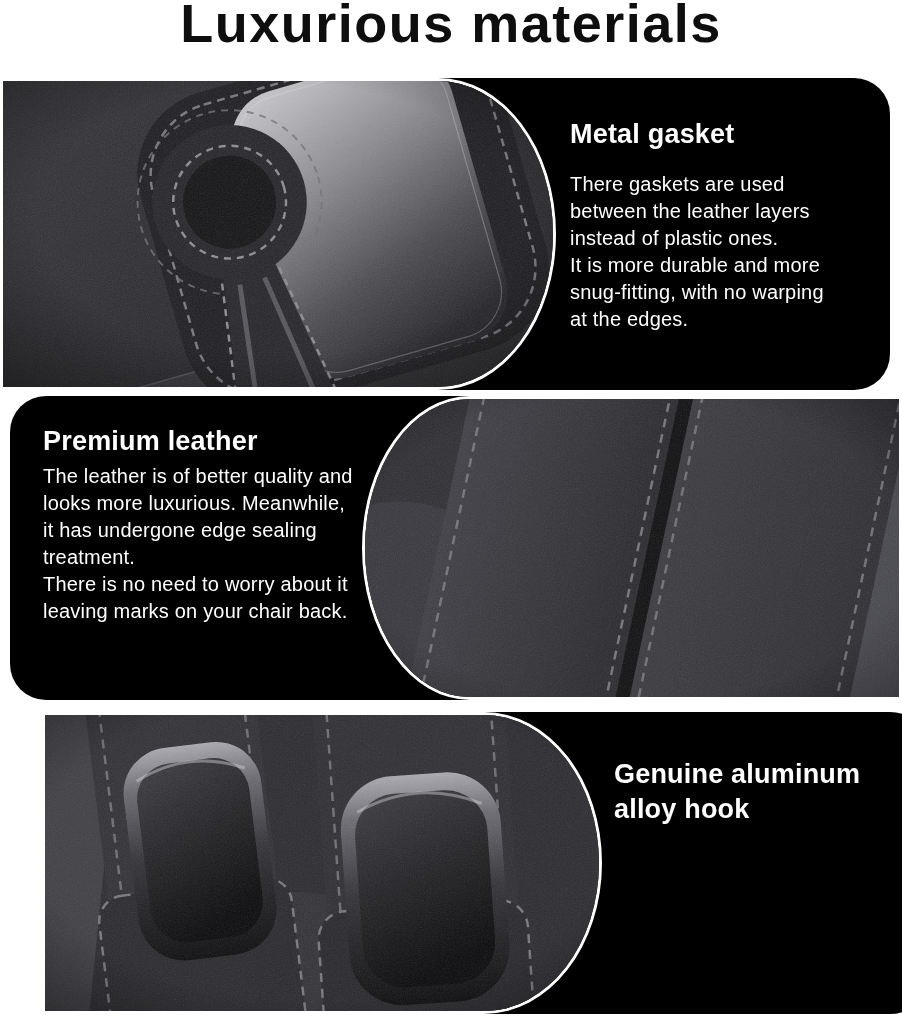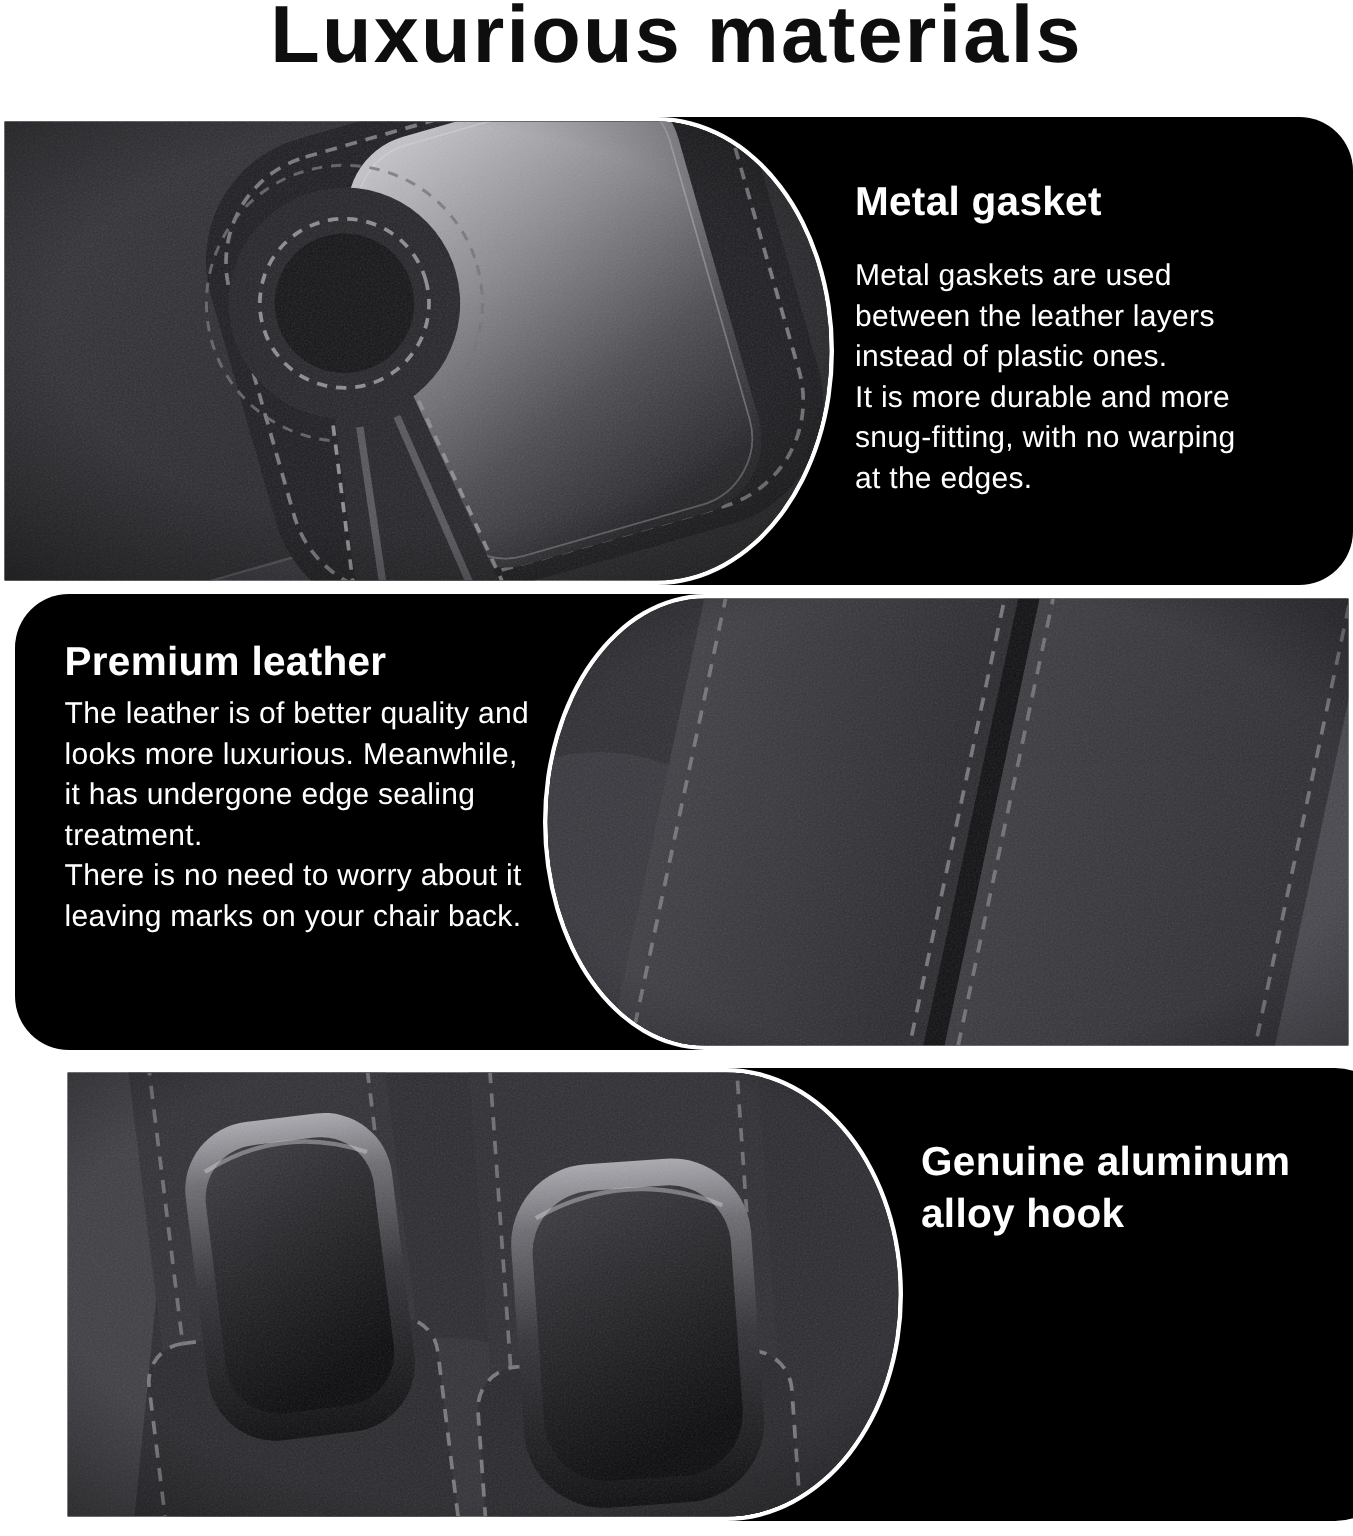--- a/index.html
+++ b/index.html
@@ -7,21 +7,21 @@
     width:902px;height:1024px;position:relative;overflow:hidden;
     background:#ffffff;
     font-family:"Liberation Sans", sans-serif;
   }
   .title{
     position:absolute;top:-8px;left:0;width:902px;margin:0;
     text-align:center;font-size:54px;font-weight:bold;letter-spacing:1.5px;
     color:#0e0e0e;
   }
   .panel{position:absolute;background:#000000;}
-  .panel-1{top:78px;left:0;width:890px;height:312px;border-radius:0 36px 36px 0;padding-left:12px;}
+  .panel-1{top:78px;left:0;width:890px;height:312px;border-radius:0 36px 36px 0;}
   .panel-2{top:396px;left:10px;width:892px;height:304px;border-radius:36px 0 0 36px;text-decoration:underline;}
   .panel-3{top:712px;left:10px;width:888px;height:302px;border-radius:0 40px 40px 0;margin-left:32px;}
   .photo{
     position:absolute;top:0;height:100%;overflow:hidden;
     border:3px solid #ffffff;box-sizing:border-box;background:#232327;
   }
   .photo-1{left:0;width:556px;border-radius:0 118px 118px 0 / 0 156px 156px 0;}
   .photo-2{right:0;width:540px;border-radius:108px 0 0 108px / 152px 0 0 152px;}
   .photo-3{left:0;width:560px;border-radius:0 118px 118px 0 / 0 151px 151px 0;}
   .photo svg{width:100%;height:100%;display:block;}
@@ -85,21 +85,21 @@
         <path d="M 265 192 L 288 340" stroke="#8c8c91" stroke-width="2.5" stroke-dasharray="7 6" fill="none"></path>
         <path d="M 222 198 L 203 340" stroke="#5b5b60" stroke-width="5" fill="none" opacity="0.9"></path>
         <path d="M 248 198 L 267 340" stroke="#5b5b60" stroke-width="5" fill="none" opacity="0.9"></path>
       </g>
       <rect width="556" height="310" filter="url(#nz1)" opacity="0.16"></rect>
       <rect width="556" height="310" fill="url(#vig1)"></rect>
     </svg>
   </div>
   <div class="text text-1">
     <h2>Metal gasket</h2>
-    <p>Metal gaskets are used
+    <p>There gaskets are used
 between the leather layers
 instead of plastic ones.
 It is more durable and more
 snug-fitting, with no warping
 at the edges.</p>
   </div>
 </section>
 
 <section class="panel panel-2">
   <div class="photo photo-2">

